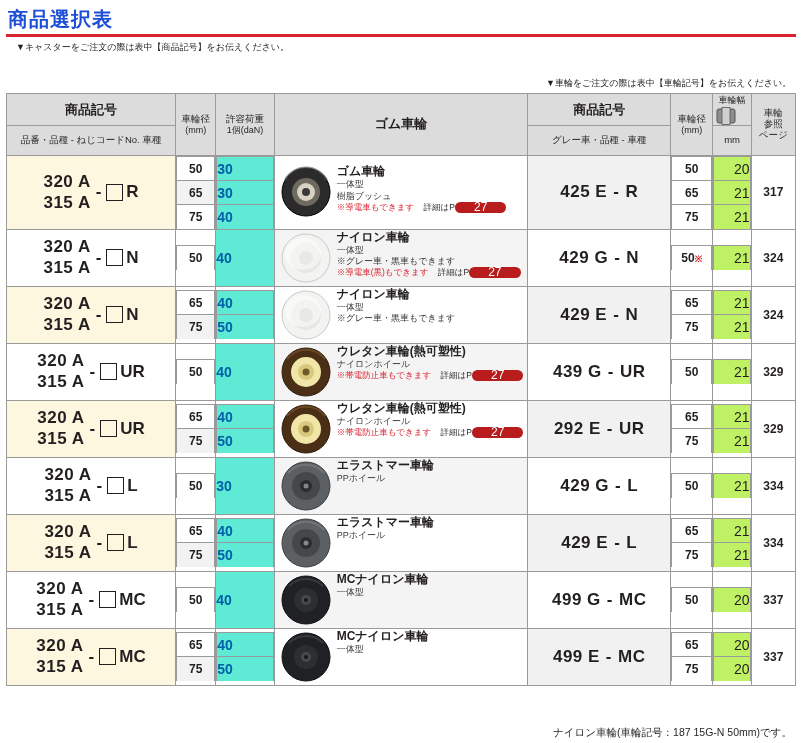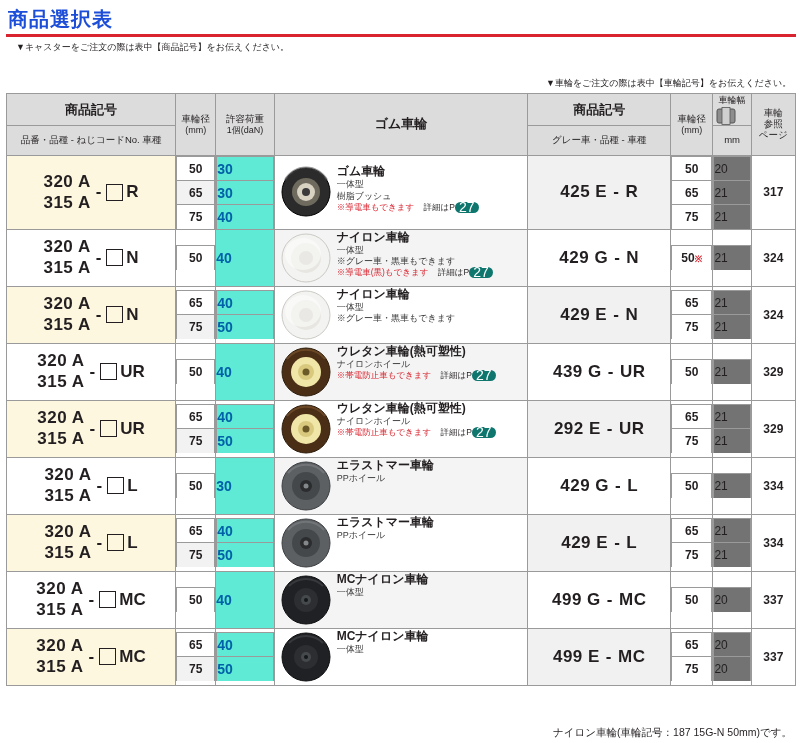--- a/index.html
+++ b/index.html
@@ -56,30 +56,30 @@
   .load-cell { font-size:14px; font-weight:bold; color:#0061a8; background:#5eead4; }
 
   .use-cell { background:#ffffff; padding:4px 6px; }
   .use-cell.alt { background:#f4f4f4; }
   .use-inner { display:flex; }
   .wheel-img { width:62px; height:56px; flex:0 0 62px; display:flex; align-items:center; justify-content:center; }
   .use-text { flex:1 1 auto; line-height:1.25; }
   .use-title { font-size:12px; font-weight:bold; color:#231f20; }
   .use-sub { font-size:9px; color:#3a3a3a; }
   .use-note { font-size:8.5px; color:#d9232e; }
-  .pbadge { display:inline-block; background:#0f766e; color:#fff; border-radius:8px; font-size:14px; padding:0 4px; line-height:11px; vertical-align: middle;}
+  .pbadge { display:inline-block; background:#b91c1c; color:#fff; border-radius:8px; font-size:12px; padding:0 19px; line-height:11px; vertical-align: middle;}
   .pref { font-size:8.5px; color:#231f20; }
 
   .mark-cell { text-align:center; background:#f1f1f1; vertical-align:middle; }
   .mark-cell.alt { background:#ffffff; }
   .mark-inner { display:flex; align-items:center; justify-content:center; gap:6px; font-size:17px; font-weight:bold; letter-spacing:0.5px;}
   .mark-dash { font-weight:bold; }
 
   .dia2-cell { text-align:center; font-size:12px; font-weight:bold; background:#ffffff; height:24px; }
-  .mm-cell { text-align:left; font-size:12px; background:#737373; }
+  .mm-cell { text-align:right; font-size:14px; background:#bef264; }
   .page-cell { text-align:center; font-size:12px; background:#ffffff; vertical-align:middle;font-weight:bold; }
 
   .inner-tbl { width:100%; border-collapse:collapse; }
   .inner-tbl td { border:0; border-bottom:1px solid #bdbdbd; }
   .inner-tbl tr:last-child td { border-bottom:0; }
 
   .red-star { color:#d9232e; font-size:9px; }
 
   .footer { position:absolute; right:10px; bottom:4px; text-align:right; font-size:10.5px; color:#231f20; line-height:1.35; }
   .footer .l1 { color:#d9232e; }

